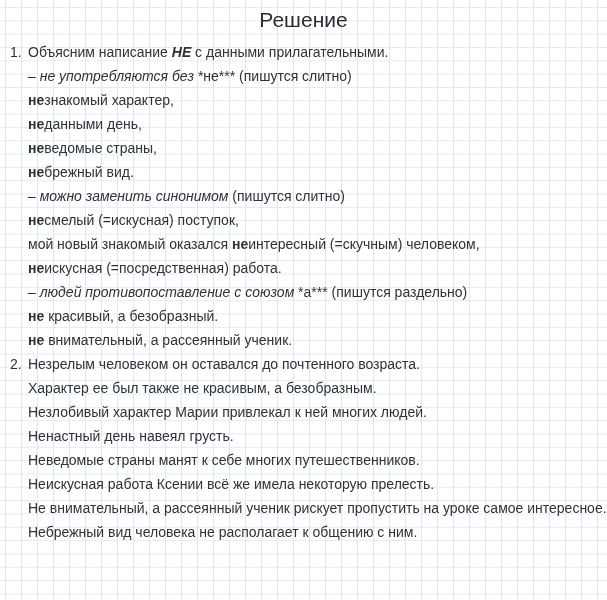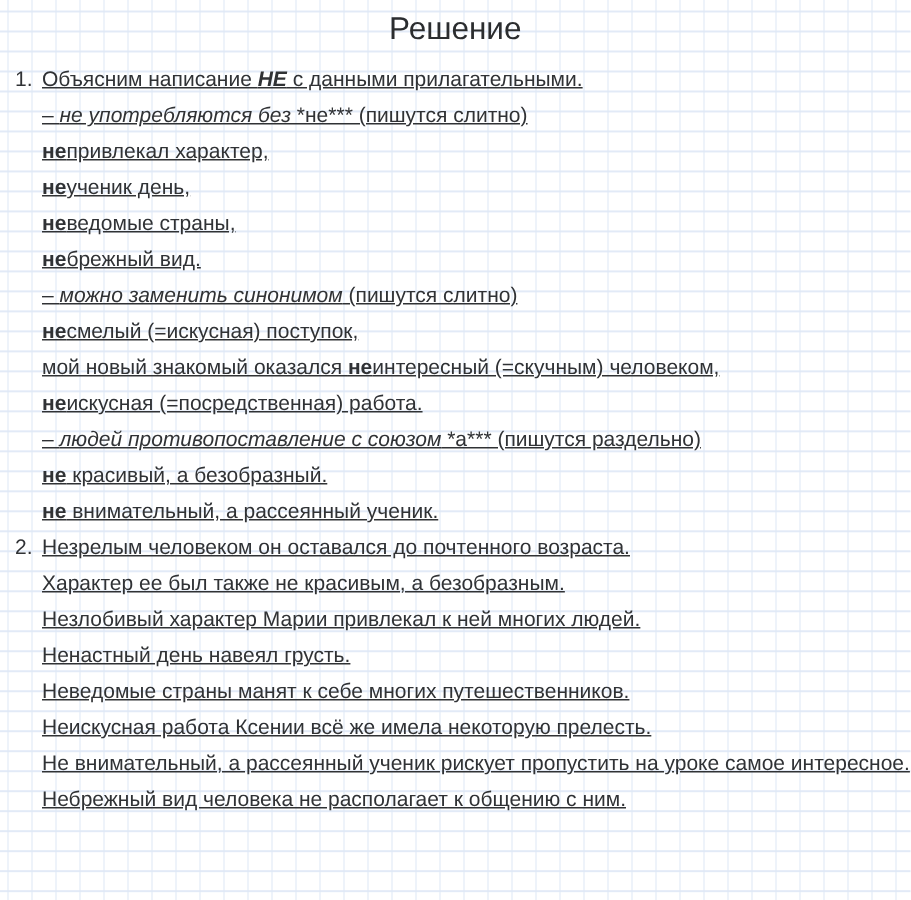--- a/index.html
+++ b/index.html
@@ -35,21 +35,20 @@
   }
   .lines {
     margin-top: 7px;
   }
   .line {
     font-size: 14px;
     line-height: 24px;
     height: 24px;
     padding-left: 28px;
     white-space: nowrap;
-    text-decoration: underline;
   }
   .line.has-num {
     padding-left: 10px;
   }
   .num {
     display: inline-block;
     min-width: 18px;
   }
   .seg-r { font-weight: 400; font-style: normal; }
   .seg-b { font-weight: 700; font-style: normal; }
@@ -57,22 +56,22 @@
   .seg-bi { font-weight: 700; font-style: italic; }
 </style>
 </head>
 <body>
 
 <div class="page">
   <div class="title">Решение</div>
   <div class="lines">
       <div class="line has-num"><span class="num">1.</span><span class="seg-r">Объясним написание </span><span class="seg-bi">НЕ</span><span class="seg-r"> с данными прилагательными.</span></div>
       <div class="line"><span class="seg-r">– </span><span class="seg-i">не употребляются без</span><span class="seg-r"> *не*** (пишутся слитно)</span></div>
-      <div class="line"><span class="seg-b">не</span><span class="seg-r">привлекал характер,</span></div>
-      <div class="line"><span class="seg-b">не</span><span class="seg-r">ученик день,</span></div>
+      <div class="line"><span class="seg-b">не</span><span class="seg-r">знакомый характер,</span></div>
+      <div class="line"><span class="seg-b">не</span><span class="seg-r">данными день,</span></div>
       <div class="line"><span class="seg-b">не</span><span class="seg-r">ведомые страны,</span></div>
       <div class="line"><span class="seg-b">не</span><span class="seg-r">брежный вид.</span></div>
       <div class="line"><span class="seg-r">– </span><span class="seg-i">можно заменить синонимом</span><span class="seg-r"> (пишутся слитно)</span></div>
       <div class="line"><span class="seg-b">не</span><span class="seg-r">смелый (=искусная) поступок,</span></div>
       <div class="line"><span class="seg-r">мой новый знакомый оказался </span><span class="seg-b">не</span><span class="seg-r">интересный (=скучным) человеком,</span></div>
       <div class="line"><span class="seg-b">не</span><span class="seg-r">искусная (=посредственная) работа.</span></div>
       <div class="line"><span class="seg-r">– </span><span class="seg-i">людей противопоставление с союзом</span><span class="seg-r"> *а*** (пишутся раздельно)</span></div>
       <div class="line"><span class="seg-b">не</span><span class="seg-r"> красивый, а безобразный.</span></div>
       <div class="line"><span class="seg-b">не</span><span class="seg-r"> внимательный, а рассеянный ученик.</span></div>
       <div class="line has-num"><span class="num">2.</span><span class="seg-r">Незрелым человеком он оставался до почтенного возраста.</span></div>

